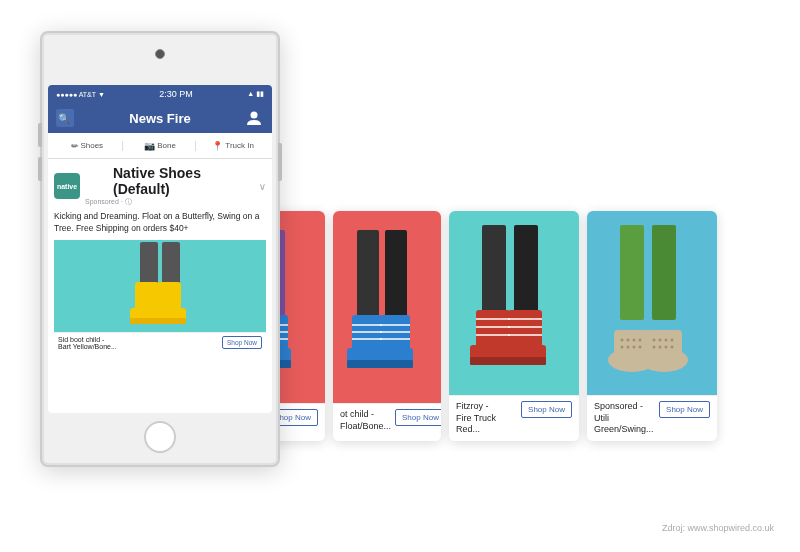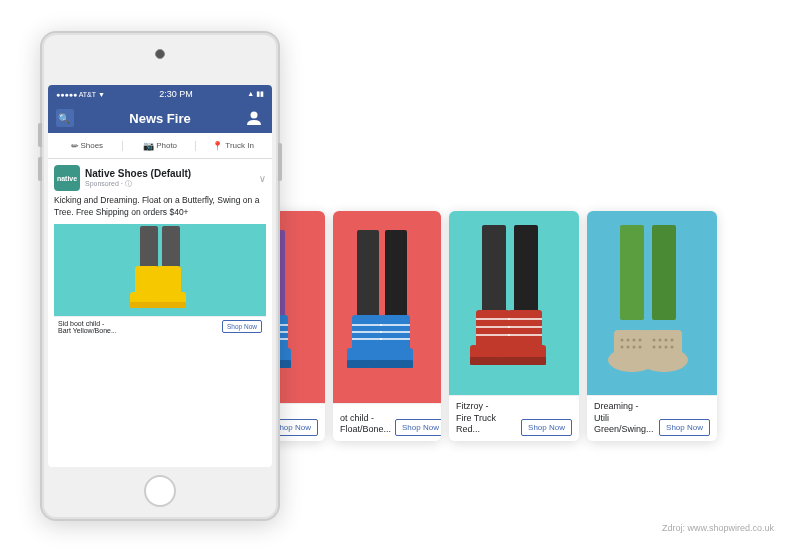--- a/index.html
+++ b/index.html
@@ -23,23 +23,23 @@
       align-items: center;
       justify-content: center;
     }
 
     
     .phone {
       position: absolute;
       left: 30px;
       top: 20px;
       width: 240px;
-      height: 490px;
+      height: 436px;
       background: #f0f0f0;
-      border-radius: 16px;
+      border-radius: 8px;
       border: 2px solid #ccc;
       box-shadow: 0 4px 24px rgba(0,0,0,0.18), inset 0 0 0 2px #e0e0e0;
       z-index: 10;
       overflow: visible;
       text-decoration: underline;
     }
 
     .phone-inner {
       position: absolute;
       top: 52px;
@@ -193,21 +193,21 @@
       border-radius: 4px;
       display: flex;
       align-items: center;
       justify-content: center;
       font-size: 7px;
       color: #fff;
       font-weight: bold;
       flex-shrink: 0;
     }
     .fb-post-info { flex: 1; }
-    .fb-post-name { font-size: 10px; font-weight: bold; color: #1c1e21; }
+    .fb-post-name { font-size: 14px; font-weight: bold; color: #1c1e21; margin-left: 28px; }
     .fb-post-sponsored { font-size: 7px; color: #90959e; }
     .fb-post-menu { font-size: 10px; color: #aaa; }
 
     .fb-post-text {
       font-size: 8.5px;
       color: #1c1e21;
       line-height: 1.4;
       margin-bottom: 5px;
     }
     .carousel-img-phone {
@@ -270,21 +270,21 @@
       align-items: center;
       justify-content: center;
       position: relative;
       overflow: hidden;
     }
 
     .card-caption {
       background: #fff;
       padding: 5px 7px;
       display: flex;
-      align-items: flex-end;
+      align-items: flex-start;
       justify-content: space-between;
       border-top: 1px solid #eee;
       min-height: 38px;
     }
     .card-caption-text {
       font-size: 9px;
       color: #1c1e21;
       flex: 1;
       line-height: 1.3;
     }
@@ -343,21 +343,21 @@
         </div>
       </div>
 
       <div class="fb-actions">
         <div class="fb-action-btn">
           <span class="fb-action-icon">✏</span>
           <span>Shoes</span>
         </div>
         <div class="fb-action-btn">
           <span class="fb-action-icon">📷</span>
-          <span>Photo</span>
+          <span>Bone</span>
         </div>
         <div class="fb-action-btn">
           <span class="fb-action-icon">📍</span>
           <span>Truck In</span>
         </div>
       </div>
 
       <div class="fb-post">
         <div class="fb-post-header">
           <div class="fb-avatar">native</div>
@@ -514,21 +514,21 @@
           <circle cx="64" cy="115" r="1.5" fill="#a09070"></circle>
           <circle cx="70" cy="115" r="1.5" fill="#a09070"></circle>
           <circle cx="52" cy="122" r="1.5" fill="#a09070"></circle>
           <circle cx="58" cy="122" r="1.5" fill="#a09070"></circle>
           <circle cx="64" cy="122" r="1.5" fill="#a09070"></circle>
           <circle cx="70" cy="122" r="1.5" fill="#a09070"></circle>
         </svg>
       </div>
       <div class="card-caption">
         <div class="card-caption-text">
-          <div>Dreaming -</div>
+          <div>Sponsored -</div>
           <div>Utili Green/Swing...</div>
         </div>
         <div class="shop-now-btn">Shop Now</div>
       </div>
     </div>
 
   </div>
 
   <div class="watermark">Zdroj: www.shopwired.co.uk</div>
 </div>

